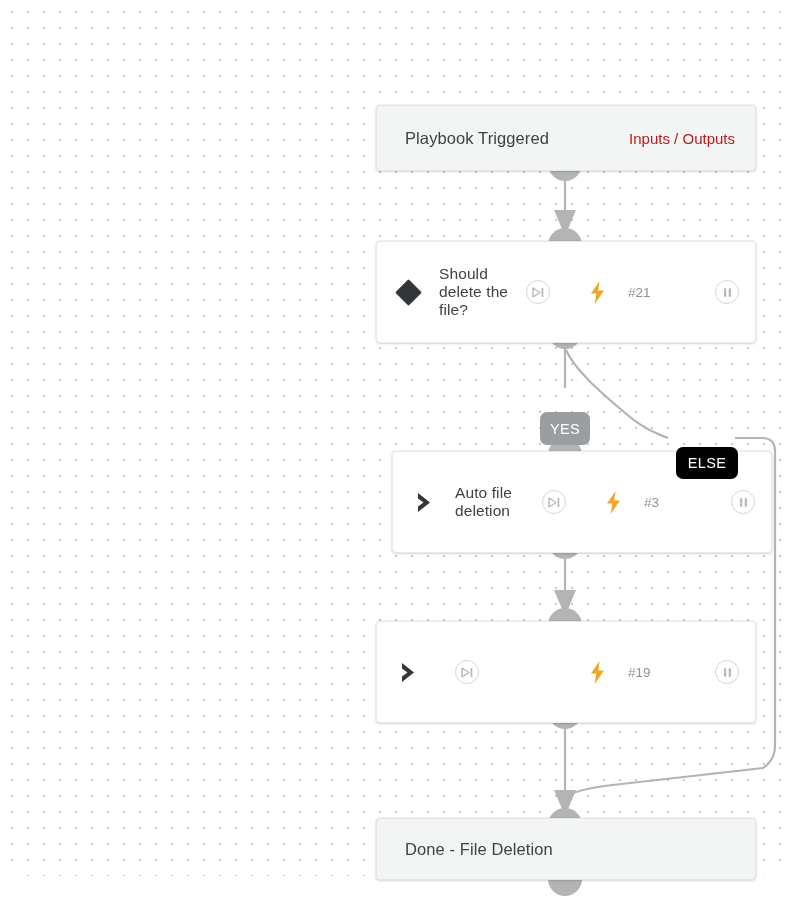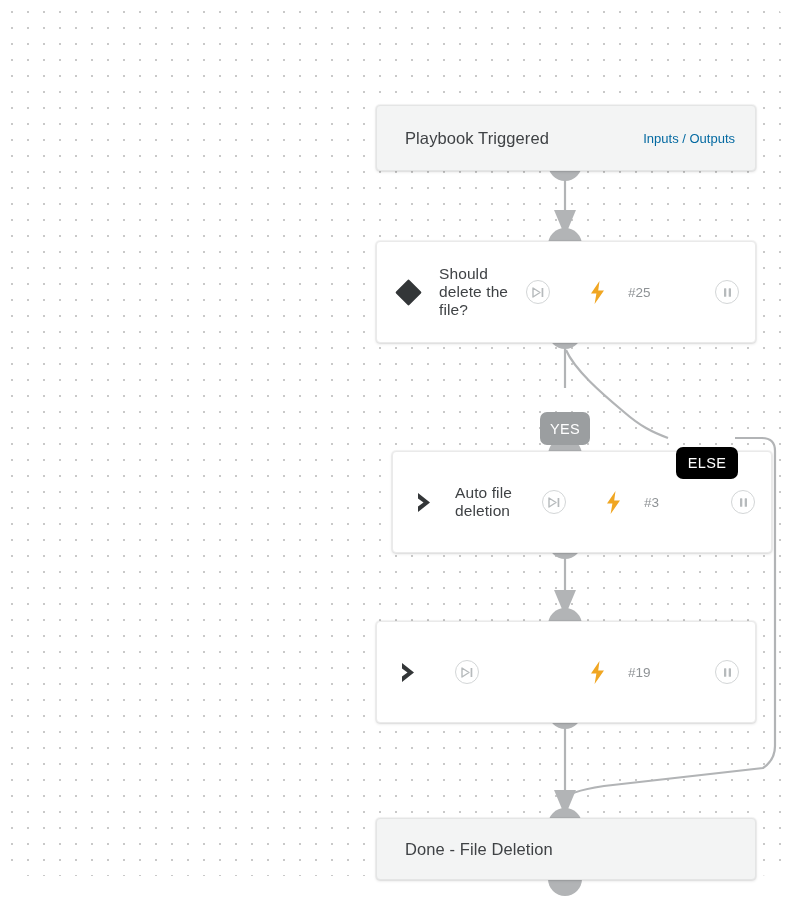--- a/index.html
+++ b/index.html
@@ -48,22 +48,22 @@
 
   .node.terminal .term-title {
     font-size: 16.5px;
     color: #3f4245;
     padding-left: 28px;
     flex: 1;
     letter-spacing: .1px;
   }
 
   .node.terminal .term-aux {
-    font-size: 13px;
-    color: #0369a1;
+    font-size: 15px;
+    color: #b91c1c;
     padding-right: 20px;
     white-space: nowrap;
   }
 
   .node.task {
     background: #ffffff;
     border: 1px solid #eaeaea;
     display: flex;
     flex-direction: row;
   }
@@ -221,21 +221,21 @@
           </svg>
         </span>
       </div>
     </div>
     <div class="row">
       <div class="glyph-cell">
         <svg class="ico-bolt" width="17" height="23" viewBox="0 0 17 23" aria-hidden="true">
           <path d="M10.5,0 L2,12.4 L7.4,12.4 L5.6,23 L15,9.6 L9.2,9.6 Z" fill="#f0a622"></path>
         </svg>
       </div>
-      <span class="node-num">#25</span>
+      <span class="node-num">#21</span>
       <div class="ctrl-cell">
         <span class="ctrl-btn">
           <svg width="11" height="11" viewBox="0 0 11 11" aria-hidden="true">
             <rect x="2" y="1.2" width="2.3" height="8.6" rx="0.6" fill="#b6babc"></rect>
             <rect x="6.7" y="1.2" width="2.3" height="8.6" rx="0.6" fill="#b6babc"></rect>
           </svg>
         </span>
       </div>
     </div>
   </div>

